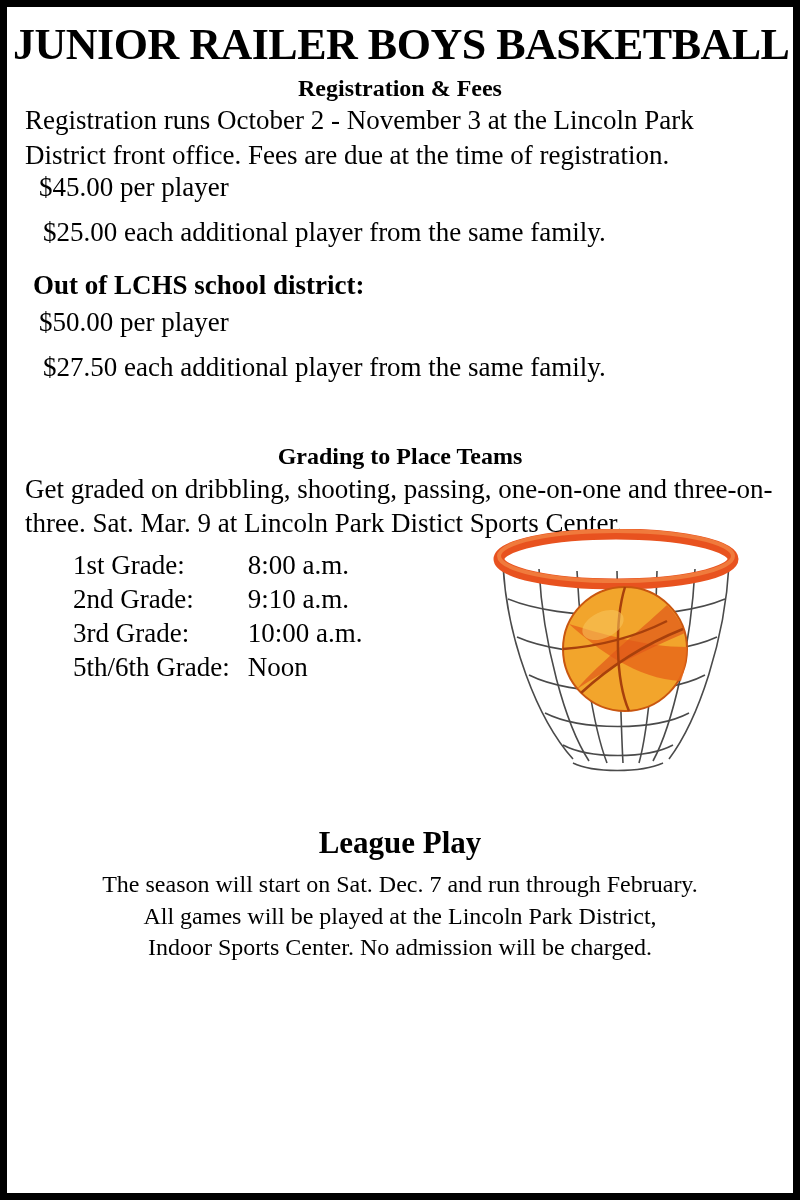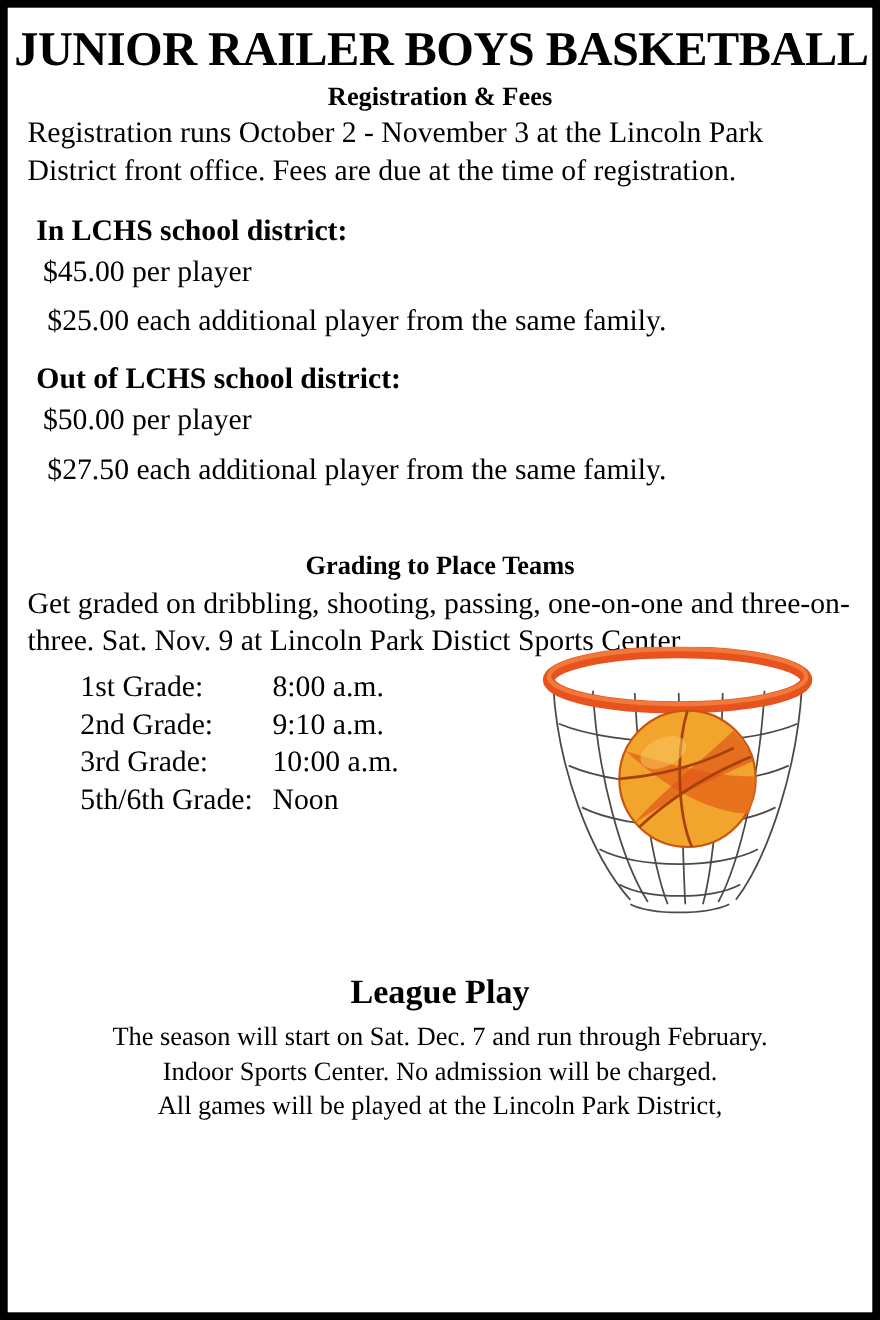--- a/index.html
+++ b/index.html
@@ -103,32 +103,31 @@
 </head>
 <body>
 
 <div class="flyer">
 
   <div class="title">JUNIOR RAILER BOYS BASKETBALL</div>
 
   <div class="section-head">Registration &amp; Fees</div>
   <div class="para">Registration runs October 2 - November 3 at the Lincoln Park District front office. Fees are due at the time of registration.</div>
 
-  <div class="district-head">In LCHS school district:</div>
   <div class="fee-line">$45.00 per player</div>
   <div class="fee-line second">$25.00 each additional player from the same family.</div>
 
   <div class="district-head">Out of LCHS school district:</div>
   <div class="fee-line">$50.00 per player</div>
   <div class="fee-line second">$27.50 each additional player from the same family.</div>
 
   <div class="spacer-lg"></div>
 
   <div class="section-head">Grading to Place Teams</div>
-  <div class="para">Get graded on dribbling, shooting, passing, one-on-one and three-on-three. Sat. Nov. 9 at Lincoln Park Distict Sports Center.</div>
+  <div class="para">Get graded on dribbling, shooting, passing, one-on-one and three-on-three. Sat. Mar. 9 at Lincoln Park Distict Sports Center.</div>
 
   <div class="grading-block">
     <table class="grade-table">
       <tbody>
         <tr>
           <td class="label">1st Grade:</td>
           <td class="time">8:00 a.m.</td>
         </tr>
         <tr>
           <td class="label">2nd Grade:</td>
@@ -177,16 +176,16 @@
           <path d="M104,164 C130,140 166,116 206,100" fill="none" stroke="#a8400c" stroke-width="2.5"></path>
           <path d="M148,58 C138,90 138,150 152,182" fill="none" stroke="#a8400c" stroke-width="2.5"></path>
           <ellipse cx="126" cy="96" rx="22" ry="13" fill="#f8c65e" opacity="0.55" transform="rotate(-25 126 96)"></ellipse>
         </g>
       </svg>
     </div>
   </div>
 
   <div class="league-head">League Play</div>
   <div class="league-line">The season will start on Sat. Dec. 7 and run through February.</div>
+  <div class="league-line">All games will be played at the Lincoln Park District,</div>
   <div class="league-line">Indoor Sports Center. No admission will be charged.</div>
-  <div class="league-line">All games will be played at the Lincoln Park District,</div>
 
 </div>
 
 </body></html>

